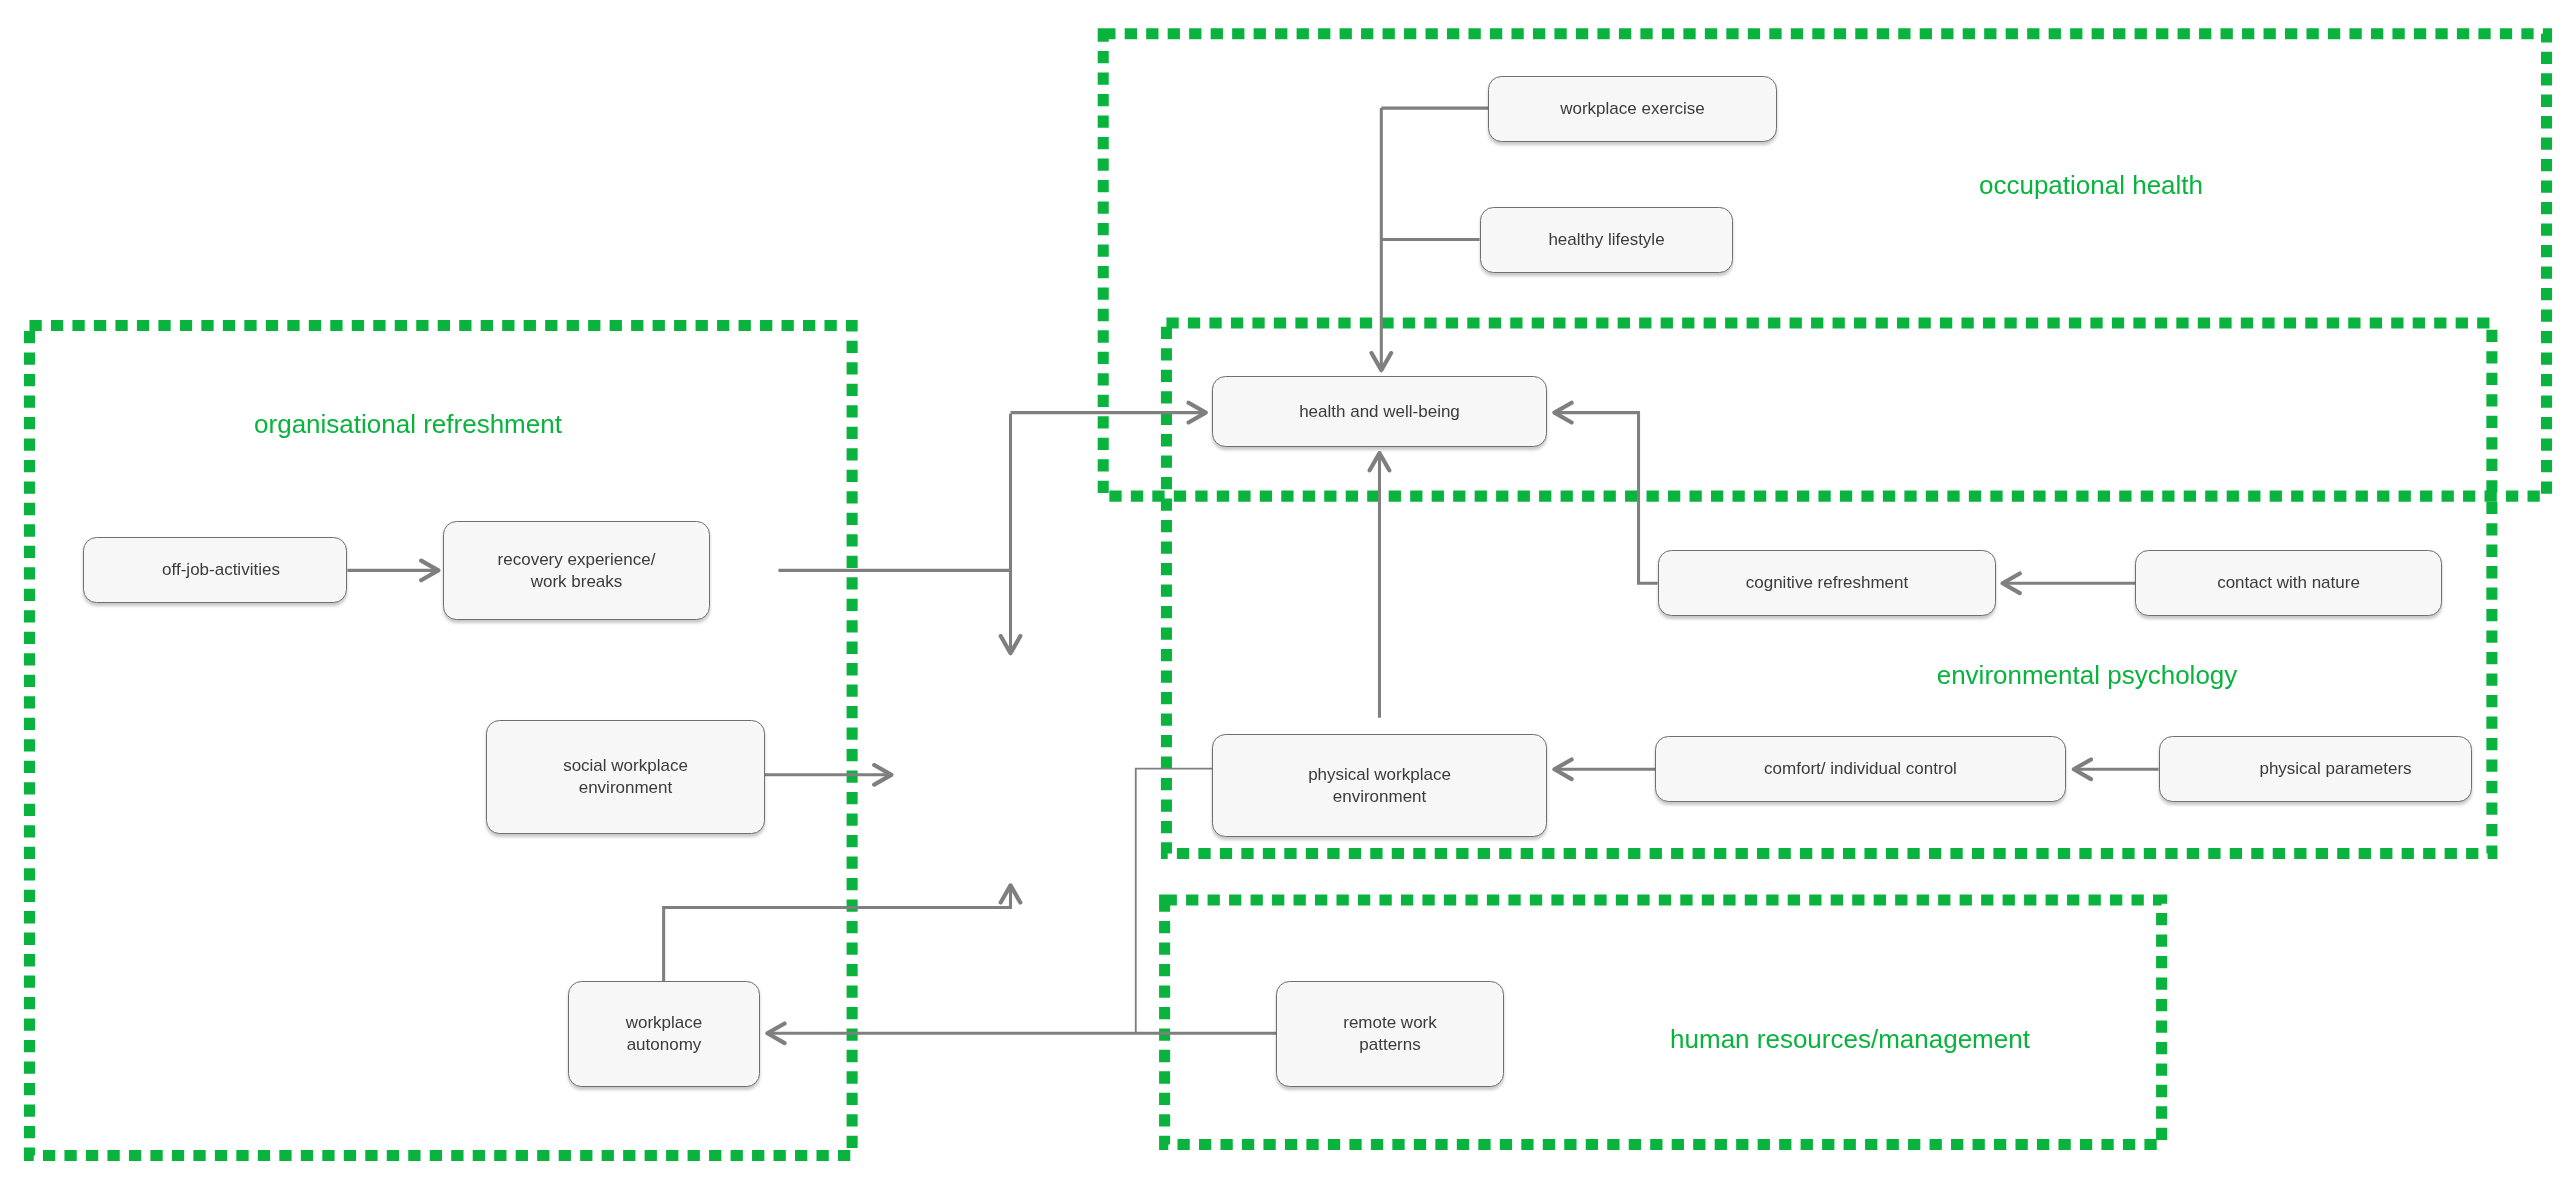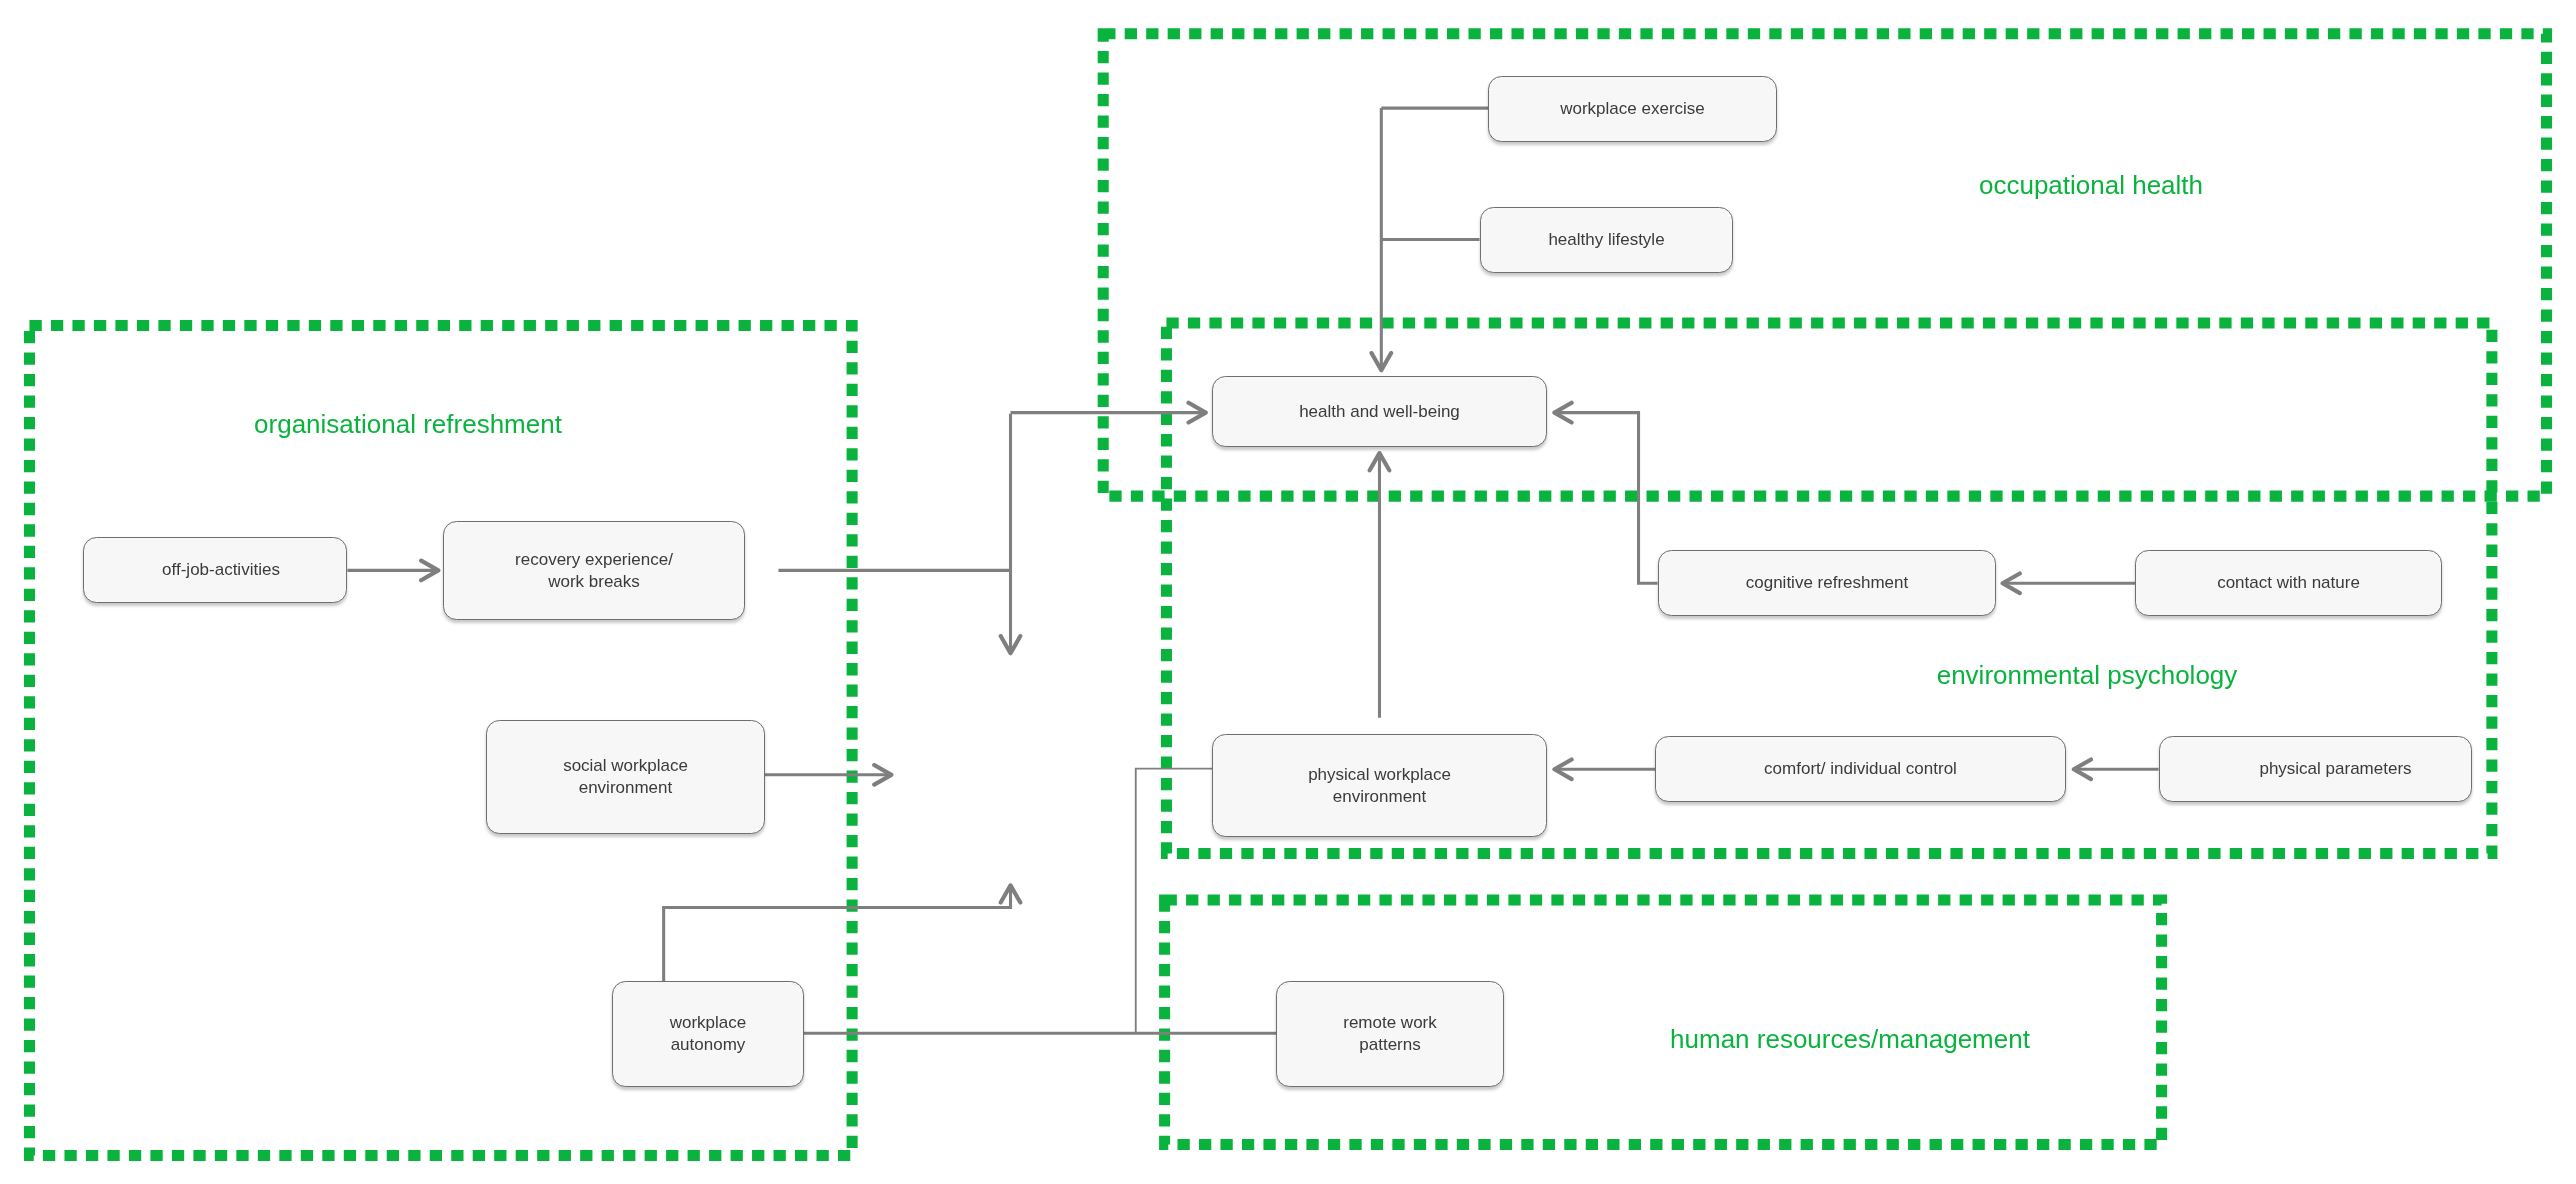--- a/index.html
+++ b/index.html
@@ -39,23 +39,23 @@
   }
   .node .nlabel { white-space: pre-line; padding: 0 8.6px; }
   .node.ellipse {
     border-radius: 50%;
     border-color: #4d4d4d;
     font-weight: bold;
     font-size: 23px;
   }
   
   #n-offjob     { left: 83px;  top: 537px;  width: 264px; height: 66px; padding-left: 12px; }
-  #n-recovery   { left: 443px;  top: 521px;  width: 302px; height: 99px; }
+  #n-recovery   { left: 443px;  top: 521px;  width: 267px; height: 99px; }
   #n-social     { left: 486px;  top: 720px; width: 279px; height: 114px; }
-  #n-autonomy   { left: 568px;  top: 981px; width: 192px; height: 106px; margin-left: 44px; }
+  #n-autonomy   { left: 568px;  top: 981px; width: 192px; height: 106px; }
   #n-engagement { left: 898px; top: 658px; width: 220px; height: 221px; }
   #n-health     { left: 1212px; top: 376px;  width: 335px; height: 71px; }
   #n-physical   { left: 1212px; top: 734px; width: 335px; height: 103px; }
   #n-exercise   { left: 1488px; top: 76px;  width: 289px; height: 66px; }
   #n-lifestyle  { left: 1480px; top: 207px;  width: 253px; height: 66px; }
   #n-cognitive  { left: 1658px; top: 550px;  width: 338px; height: 66px; }
   #n-nature     { left: 2135px; top: 550px;  width: 307px; height: 66px; }
   #n-comfort    { left: 1655px; top: 736px; width: 411px; height: 66px; }
   #n-params     { left: 2159px; top: 736px; width: 313px; height: 66px; padding-left: 40px; }
   #n-remote     { left: 1276px; top: 981px; width: 228px; height: 106px; }

